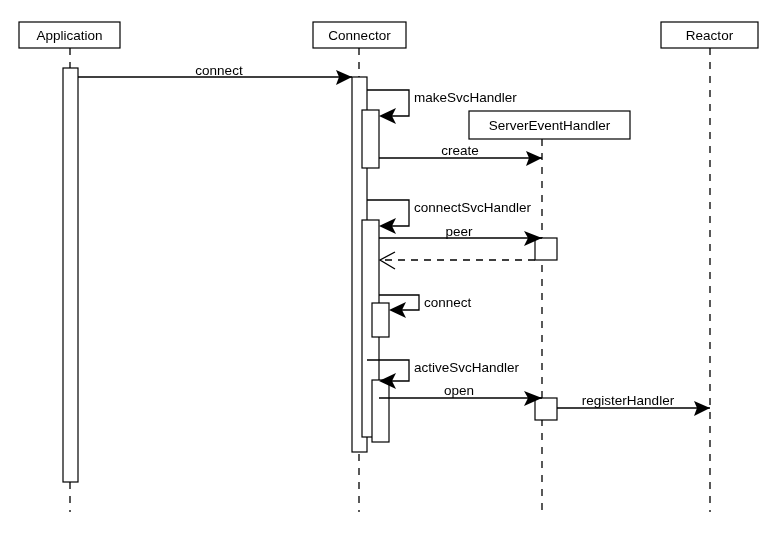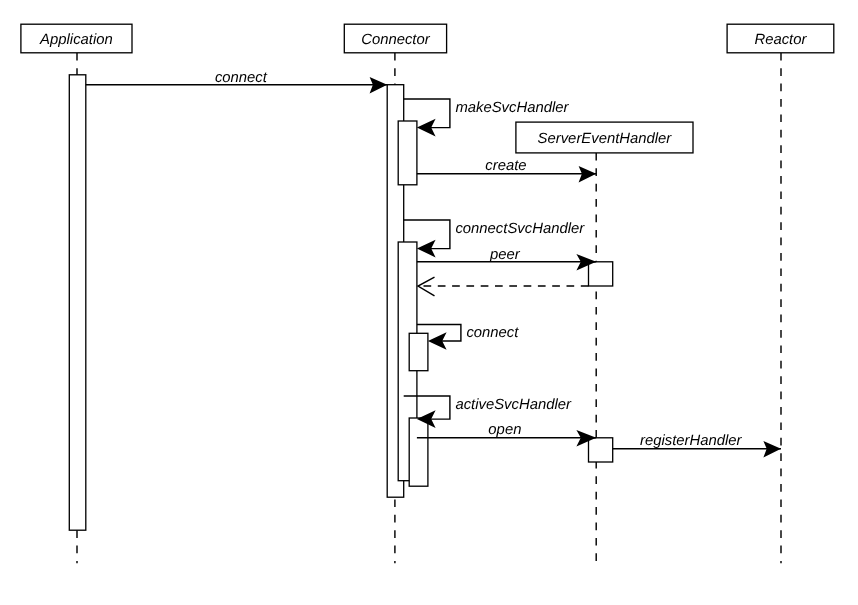--- a/index.html
+++ b/index.html
@@ -7,21 +7,20 @@
     padding: 0;
     background: #ffffff;
   }
   #diagram-root {
     position: relative;
     width: 780px;
     height: 550px;
     background: #ffffff;
     font-family: "Liberation Sans", sans-serif;
     overflow: hidden;
-    font-style: italic;
   }
   svg.diagram-canvas {
     position: absolute;
     left: 0;
     top: 0;
     width: 780px;
     height: 550px;
   }
   .lifeline-header-box {
     fill: #ffffff;

